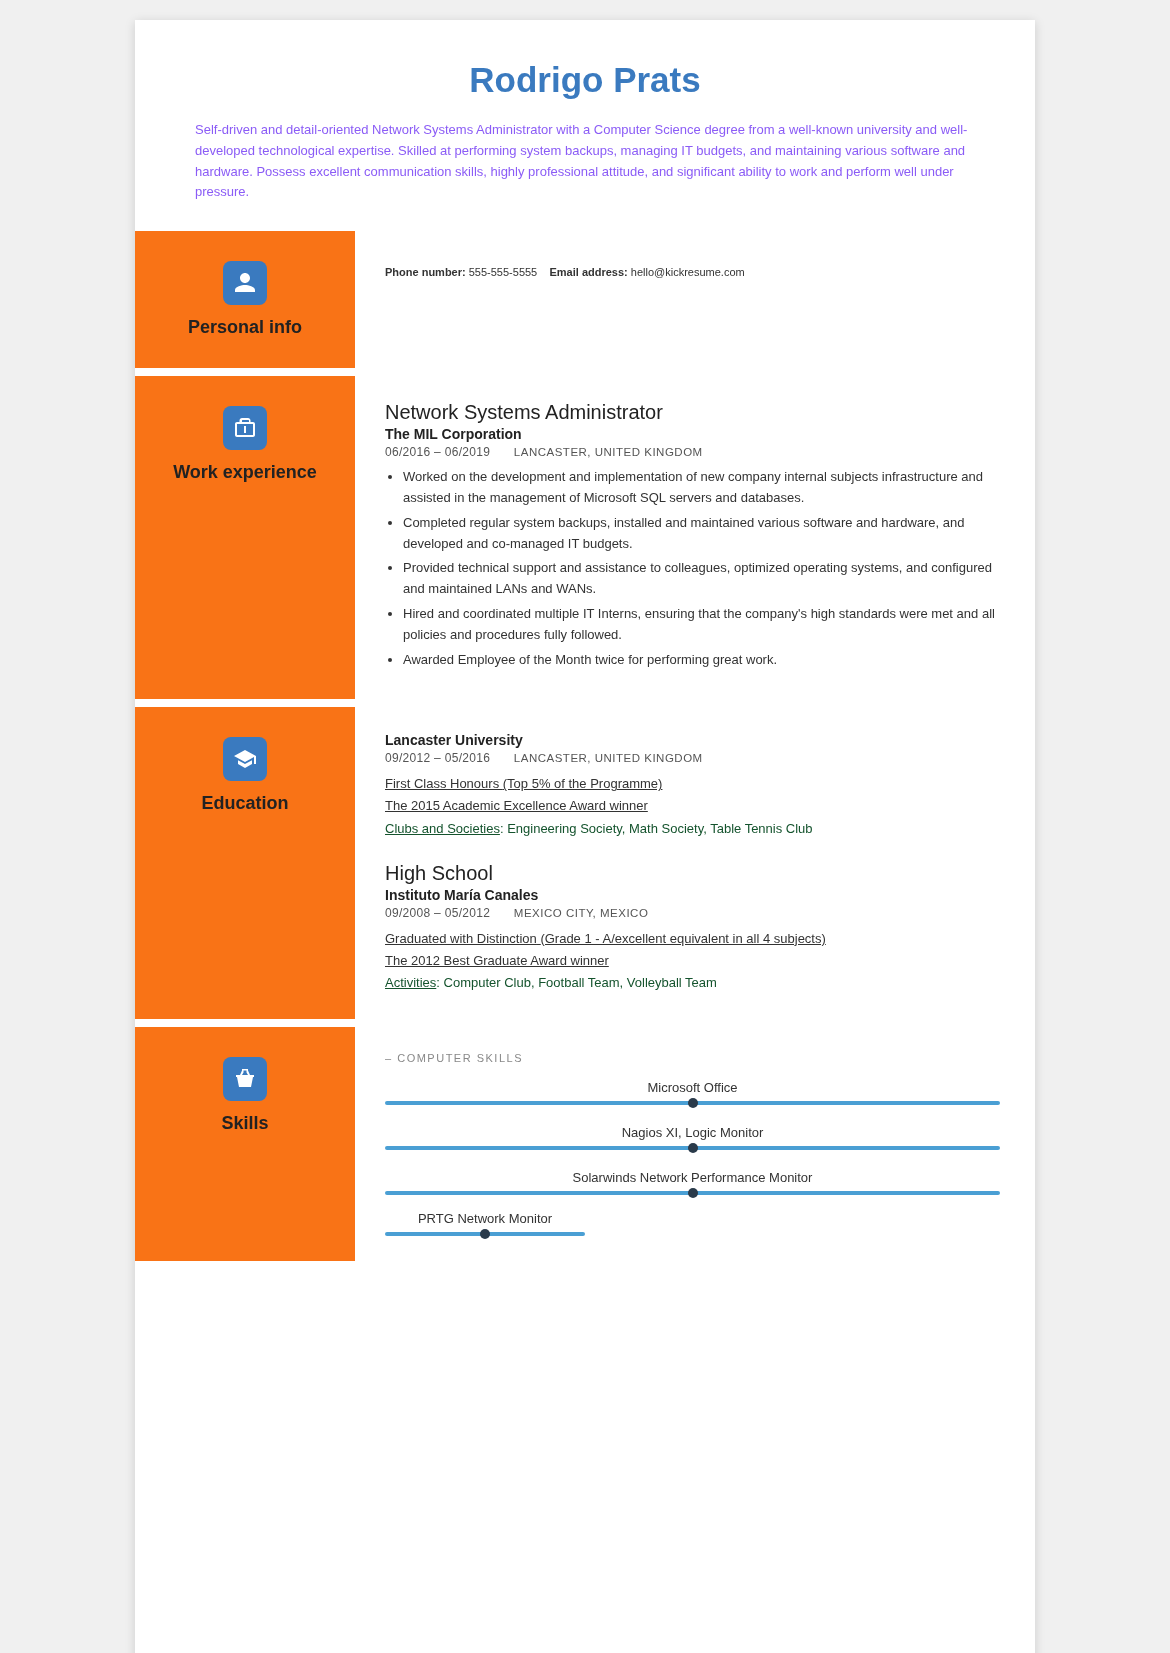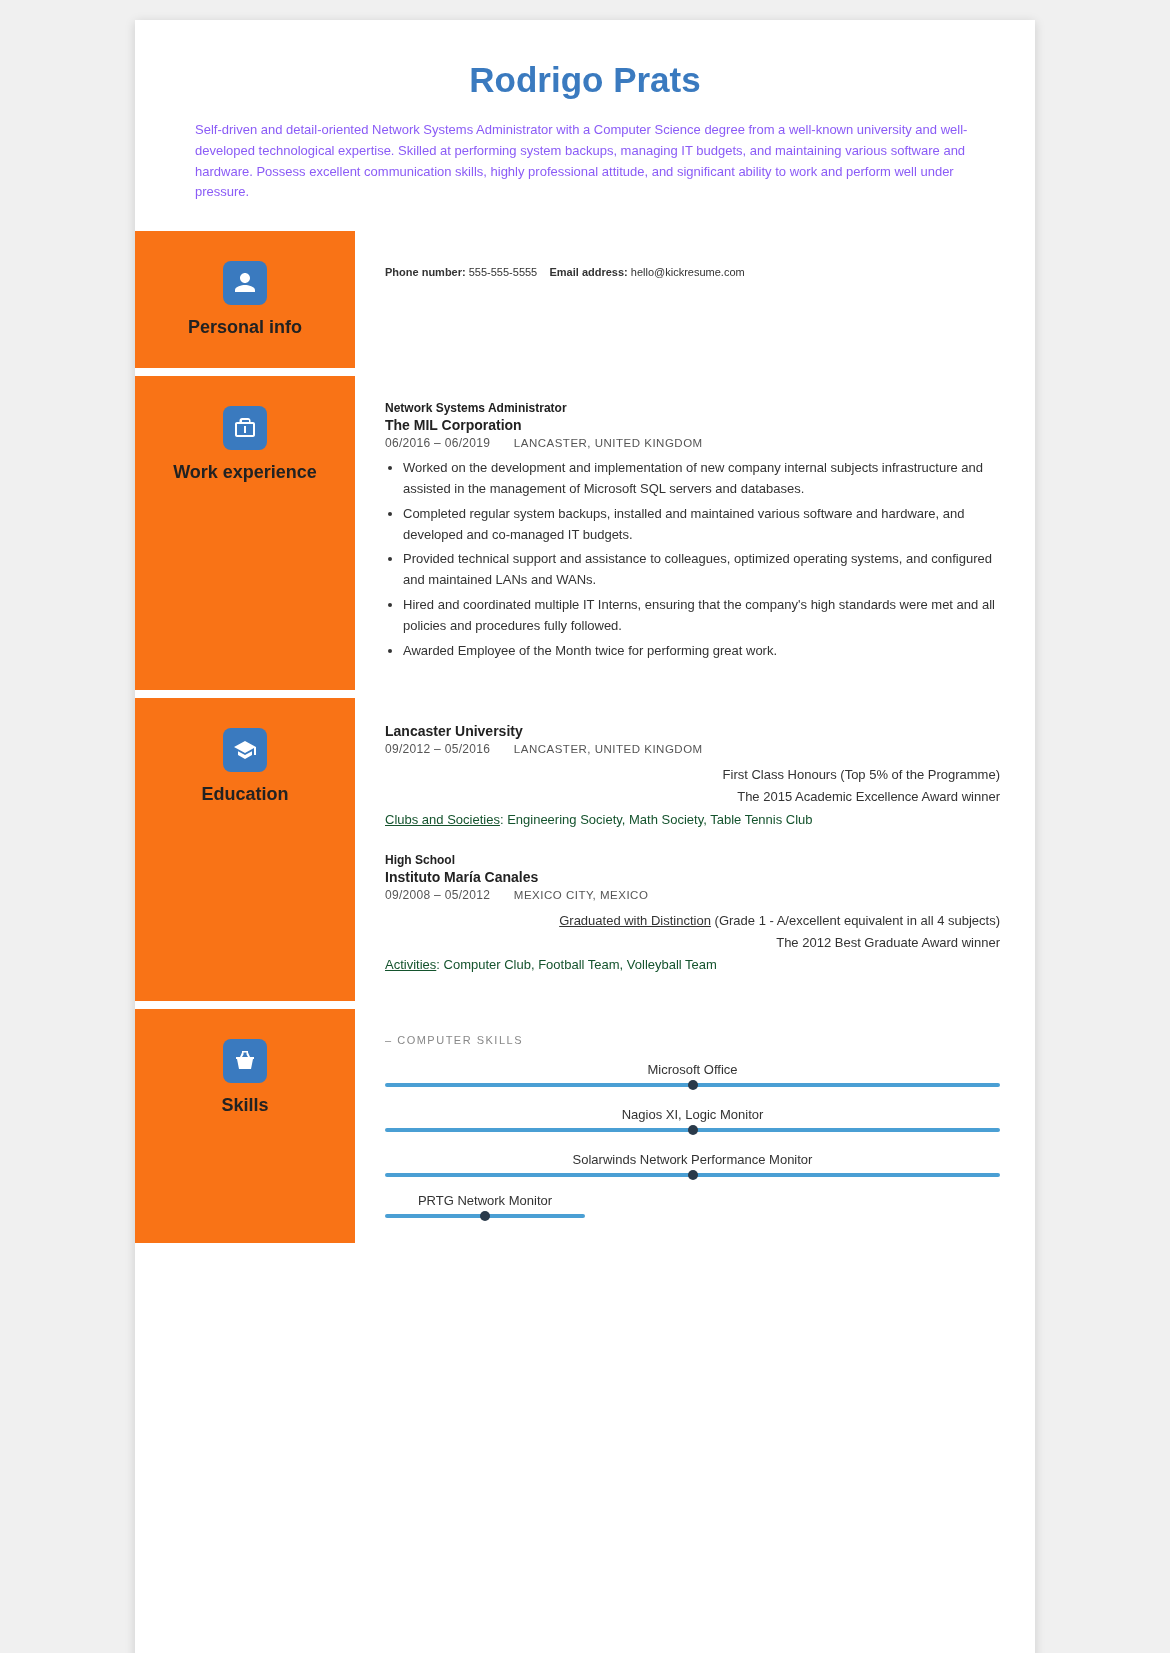--- a/index.html
+++ b/index.html
@@ -77,22 +77,22 @@
     }
     .personal-info-line {
       font-size: 11px;
       color: #333;
       margin-top: 10px;
     }
     .personal-info-line strong {
       font-weight: bold;
     }
     .job-title {
-      font-size: 12px;
-      font-weight: bold;
+      font-size: 20px;
+      font-weight: normal;
       color: #222;
       margin-bottom: 2px;
     }
     .job-company {
       font-size: 14px;
       font-weight: bold;
       color: #222;
       margin-bottom: 3px;
     }
     .job-meta {
@@ -119,22 +119,22 @@
     }
     .edu-block {
       margin-bottom: 22px;
     }
     .edu-block:last-child {
       margin-bottom: 0;
     }
     .edu-honours {
       font-size: 13px;
       color: #333;
+      text-decoration: underline;
       line-height: 1.7;
-      text-align: right;
     }
     .edu-plain {
       font-size: 13px;
       color: #14532d;
       line-height: 1.7;
     }
     .edu-underline {
       text-decoration: underline;
     }
     .languages-section {

